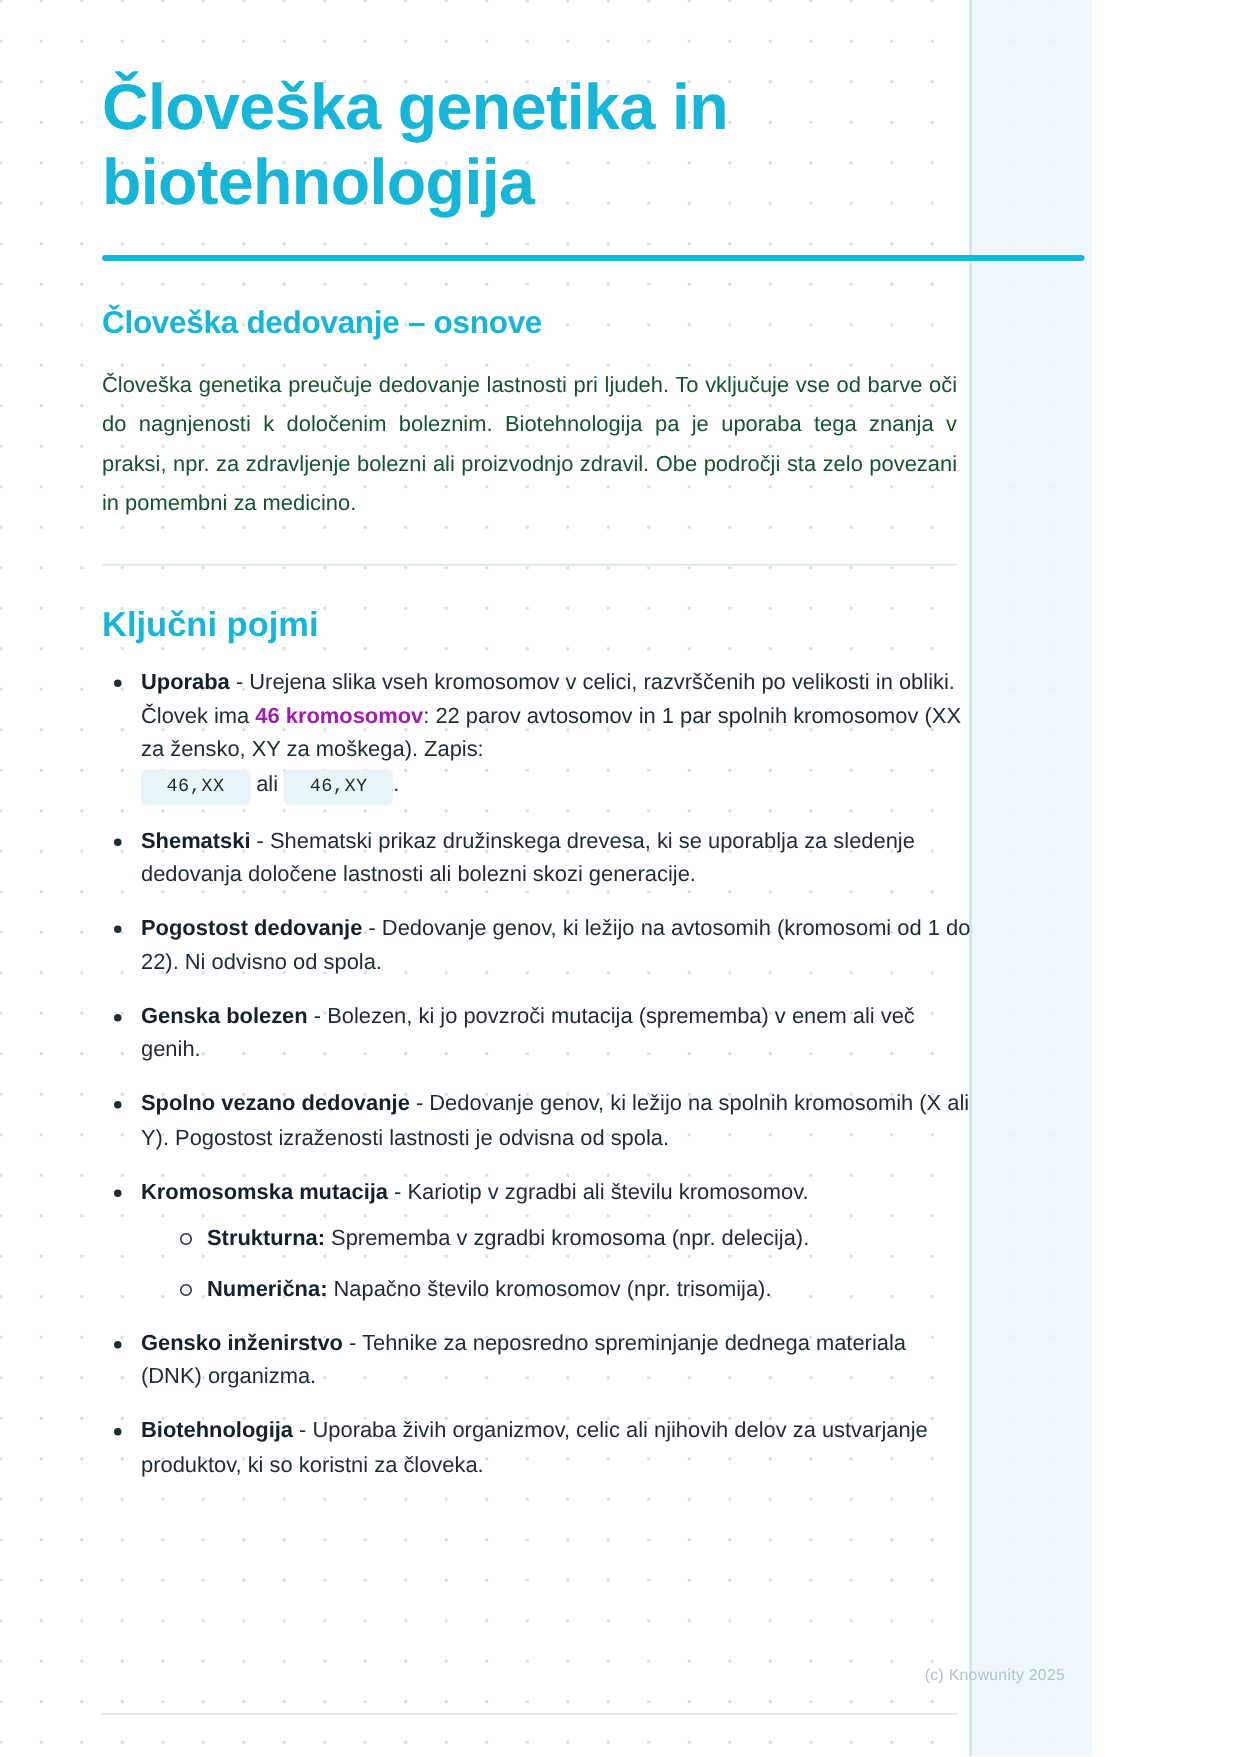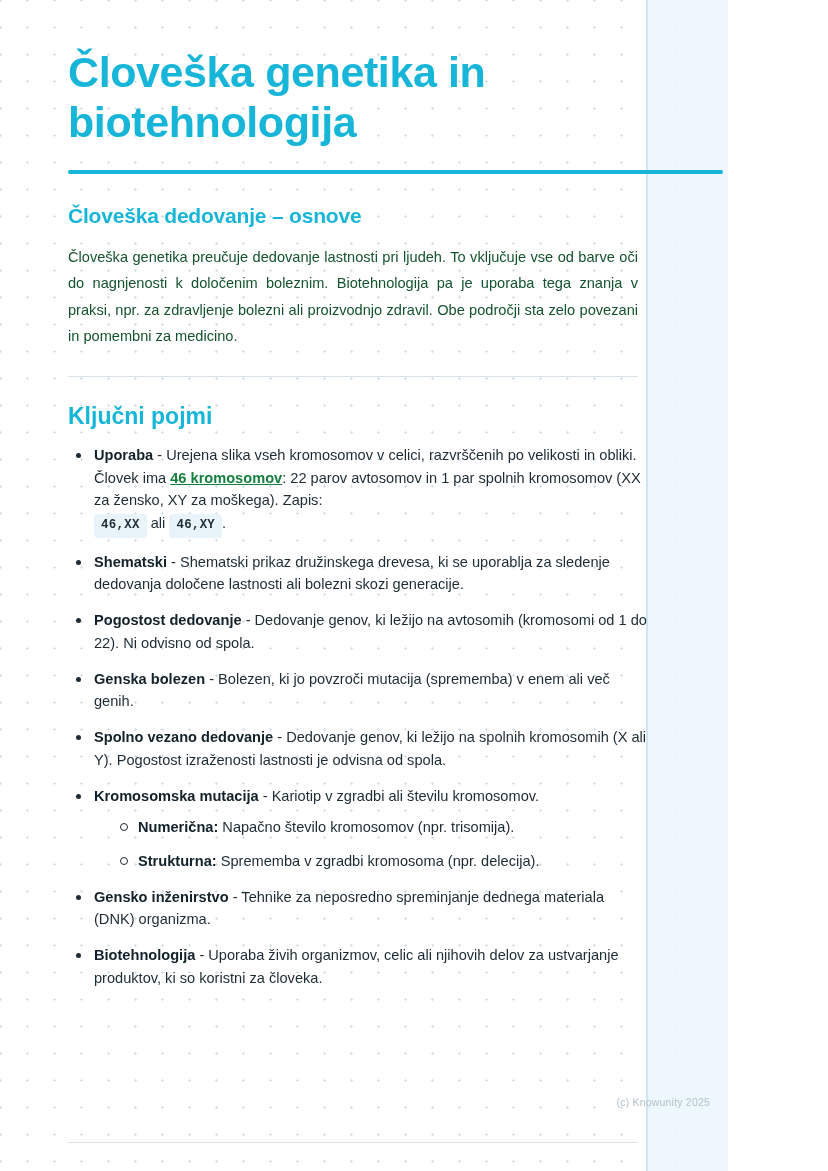--- a/index.html
+++ b/index.html
@@ -111,32 +111,31 @@
     content: "";
     position: absolute;
     left: 8px;
     top: 9px;
     width: 5px;
     height: 5px;
     border-radius: 50%;
     background: #1d2b33;
   }
   .term { font-weight: bold; color: #12212a; }
-  .strong-inline { font-weight: bold; color: #15803d; text-decoration: underline; }
+  .strong-inline { font-weight: bold; color: #a21caf; }
   code.chip {
     display: inline-block;
     background: #e8f4fa;
     border-radius: 4px;
-    padding: 2px 7px;
+    padding: 2px 17px;
     font-family: "Liberation Mono", monospace;
     font-size: 12.4px;
     color: #1d2b33;
     letter-spacing: 0.3px;
     vertical-align: baseline;
-    font-weight: bold;
   }
   ul.sub {
     list-style: none;
     margin: 9px 0 0 0;
     padding: 0 0 0 22px;
   }
   ul.sub > li {
     position: relative;
     padding-left: 22px;
     margin-bottom: 11px;
@@ -159,21 +158,21 @@
     position: absolute;
     left: 68px;
     bottom: 28px;
     width: 570px;
     height: 1px;
     background: #d8e2e8;
   }
   .watermark {
     position: absolute;
     right: 18px;
-    bottom: 63px;
+    bottom: 48px;
     font-size: 10.5px;
     color: #b2c2cb;
     letter-spacing: 0.2px;
   }
 </style>
 </head>
 <body>
 
 <div class="page">
   <div class="dot-grid"></div>
@@ -214,24 +213,24 @@
       </li>
 
       <li>
         <span class="term">Spolno vezano dedovanje</span><span> - </span><span>Dedovanje genov, ki ležijo na spolnih kromosomih (X ali Y). Pogostost izraženosti lastnosti je odvisna od spola.</span>
       </li>
 
       <li>
         <span class="term">Kromosomska mutacija</span><span> - </span><span>Kariotip v zgradbi ali številu kromosomov.</span>
         <ul class="sub">
           <li>
-            <span class="term">Numerična:</span><span> Napačno število kromosomov (npr. trisomija).</span>
+            <span class="term">Strukturna:</span><span> Sprememba v zgradbi kromosoma (npr. delecija).</span>
           </li>
           <li>
-            <span class="term">Strukturna:</span><span> Sprememba v zgradbi kromosoma (npr. delecija).</span>
+            <span class="term">Numerična:</span><span> Napačno število kromosomov (npr. trisomija).</span>
           </li>
         </ul>
       </li>
 
       <li>
         <span class="term">Gensko inženirstvo</span><span> - </span><span>Tehnike za neposredno spreminjanje dednega materiala (DNK) organizma.</span>
       </li>
 
       <li>
         <span class="term">Biotehnologija</span><span> - </span><span>Uporaba živih organizmov, celic ali njihovih delov za ustvarjanje produktov, ki so koristni za človeka.</span>

